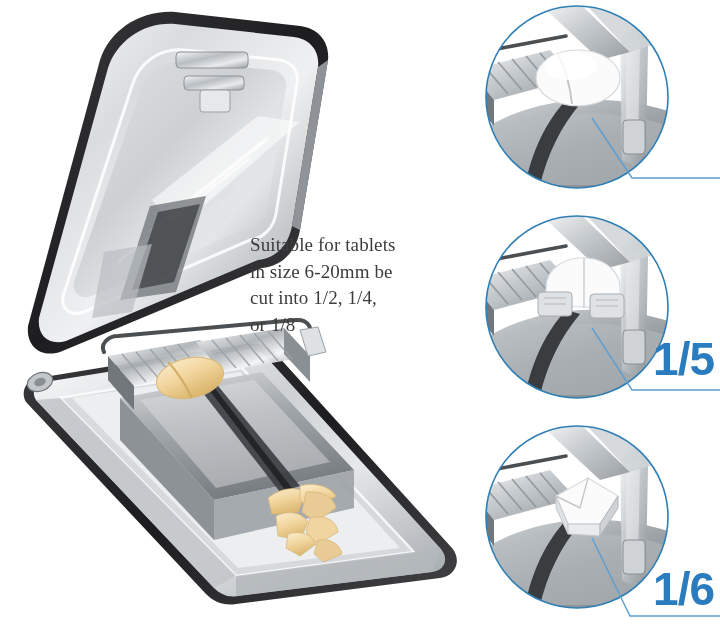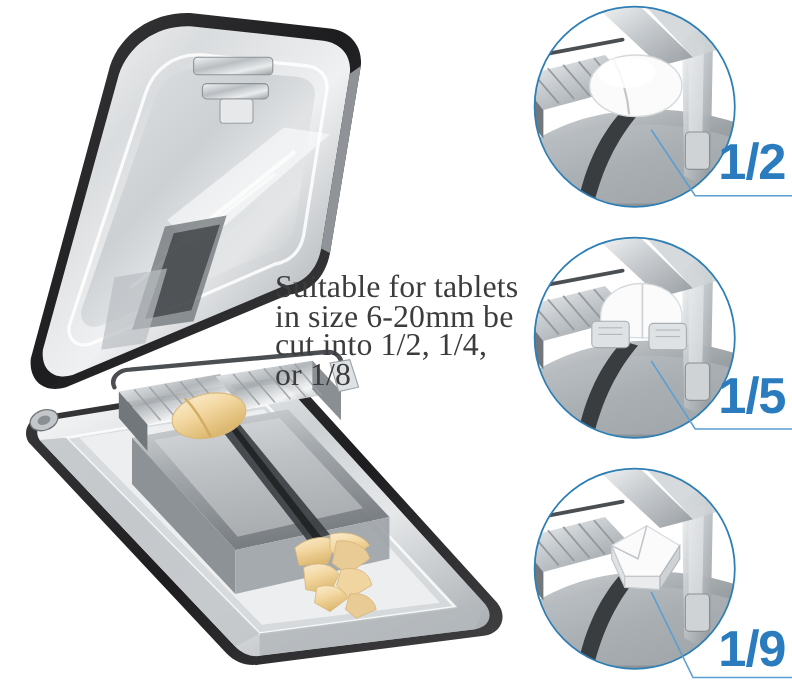--- a/index.html
+++ b/index.html
@@ -11,26 +11,25 @@
     position:relative;
   }
   #stage{position:absolute;inset:0;width:720px;height:630px;}
 
   
   .desc{
     position:absolute;
     left:250px; top:232px;
     width:236px;
     font-family:"Liberation Serif", serif;
-    font-size:29px;
+    font-size:19px;
     line-height:26.5px;
     color:#3c3c3c;
     letter-spacing:.1px;
     white-space:pre-line;
-    margin-top:16px;
   }
 
   
   .callout{position:absolute;width:240px;height:210px;}
   .callout.c1{left:480px;top:0px;}
   .callout.c2{left:480px;top:210px;}
   .callout.c3{left:480px;top:420px;}
 
   .frac{
     position:absolute;
@@ -277,21 +276,20 @@
           <ellipse cx="90" cy="66" rx="26" ry="14" fill="#ffffff" opacity=".85"></ellipse>
         </g>
 
         <path d="M-12,66 C-4,56 8,50 22,48 L86,36" fill="none" stroke="#4b4f52" stroke-width="3.5" stroke-linecap="round"></path>
       </g>
 
       <circle cx="97" cy="97" r="91" fill="none" stroke="#2e7fb5" stroke-width="1.6"></circle>
 
       <path d="M112,118 L152,178 L240,178" fill="none" stroke="#5b9ed2" stroke-width="1.4"></path>
     </svg>
-    <div class="frac">1/2</div>
   </div>
 
   <div class="callout c2">
     <svg width="240" height="210" viewBox="0 0 240 210">
       <defs>
         <clipPath id="clip2">
             <circle cx="97" cy="97" r="91"></circle>
           </clipPath>
         <linearGradient id="cBody2" x1="0" y1="0" x2="0.7" y2="1">
           <stop offset="0%" stop-color="#d2d6d9"></stop>
@@ -390,16 +388,16 @@
           <path d="M88,104 L120,104 L120,116 L88,114 Z" fill="#e9ebec" stroke="#c3c7ca" stroke-width="1"></path>
           <path d="M120,104 L138,76 L138,88 L120,116 Z" fill="#cfd3d6" stroke="#b0b5b9" stroke-width="1"></path>
           <path d="M108,58 L100,88 L76,76" fill="none" stroke="#c3c7ca" stroke-width="1.4"></path>
         </g>
         <path d="M-12,66 C-4,56 8,50 22,48 L86,36" fill="none" stroke="#4b4f52" stroke-width="3.5" stroke-linecap="round"></path>
       </g>
 
       <circle cx="97" cy="97" r="91" fill="none" stroke="#2e7fb5" stroke-width="1.6"></circle>
       <path d="M112,118 L150,196 L240,196" fill="none" stroke="#5b9ed2" stroke-width="1.4"></path>
     </svg>
-    <div class="frac">1/9</div>
+    <div class="frac">1/6</div>
   </div>
 
 </div>
 
 </body></html>

